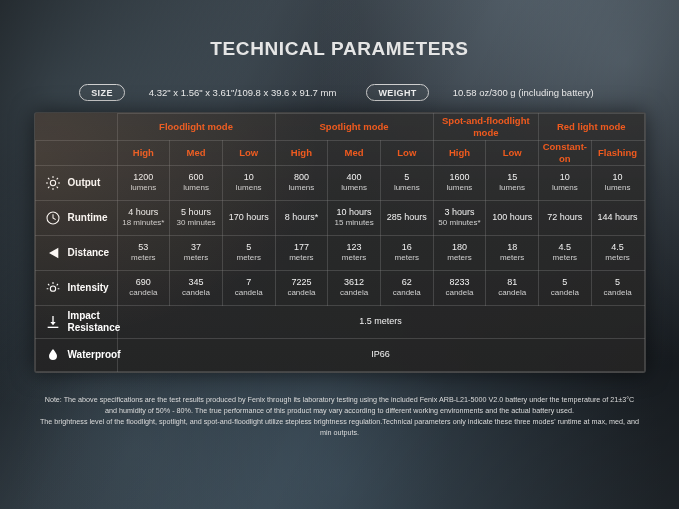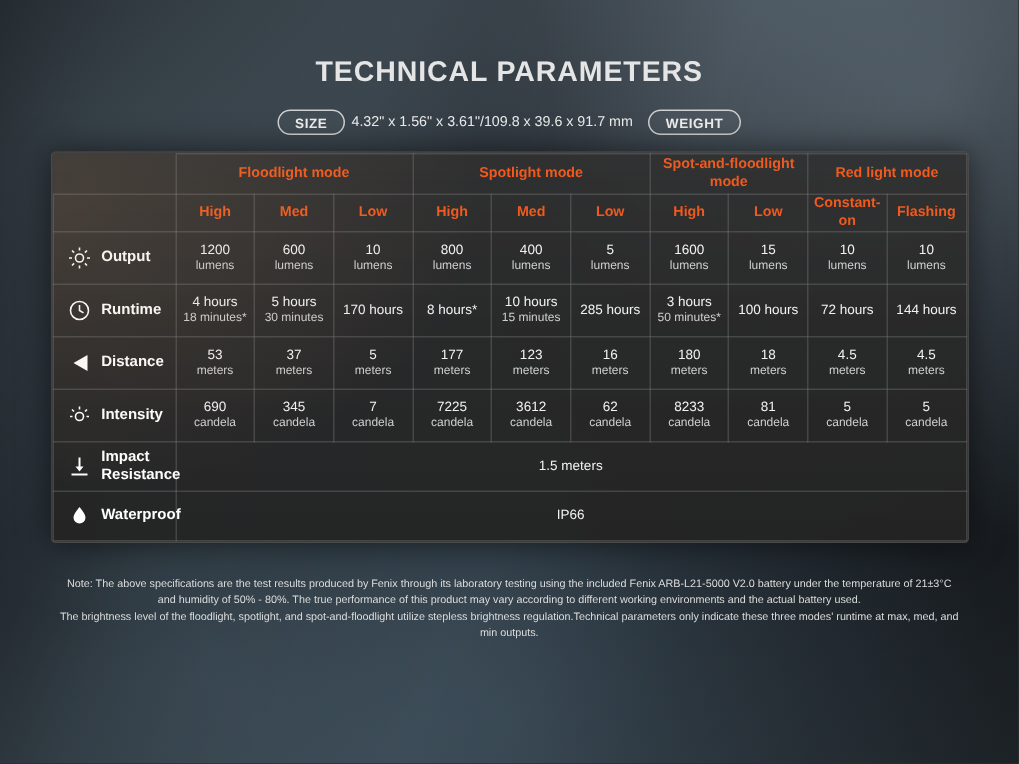--- a/index.html
+++ b/index.html
@@ -32,21 +32,21 @@
     text-align:center;
     color:#e5e5e5;
     font-size:19px;
     font-weight:bold;
     letter-spacing:0.6px;
     padding-top:38px;
   }
 
   .chips{
     display:flex;justify-content:center;align-items:center;
-    gap:4px;margin-top:13px;color:#e8e8e8;font-size:9.5px;
+    gap:24px;margin-top:24px;color:#e8e8e8;font-size:9.5px;
   }
   .chip{
     border:1px solid #cfcfcf;border-radius:9px;
     padding:2.5px 11px;font-size:9px;font-weight:bold;color:#efefef;
     background:rgba(255,255,255,0.04);
     letter-spacing:0.4px;
   }
   .chipval{font-size:9.5px;color:#ededed;margin-right:6px;}
 
   .panel{
@@ -107,20 +107,21 @@
 <div class="bg"></div>
 
 <div class="wrap">
 
   <div class="title">TECHNICAL PARAMETERS</div>
 
   <div class="chips">
     <span class="chip">SIZE</span>
     <span class="chipval">4.32" x 1.56" x 3.61"/109.8 x 39.6 x 91.7 mm</span>
     <span class="chip">WEIGHT</span>
+    <span class="chipval">10.58 oz/300 g (including battery)</span>
   </div>
 
   <div class="panel">
     <table>
       <colgroup>
         <col style="width:82px">
         <col span="10">
       </colgroup>
       <tbody>
           <tr>

